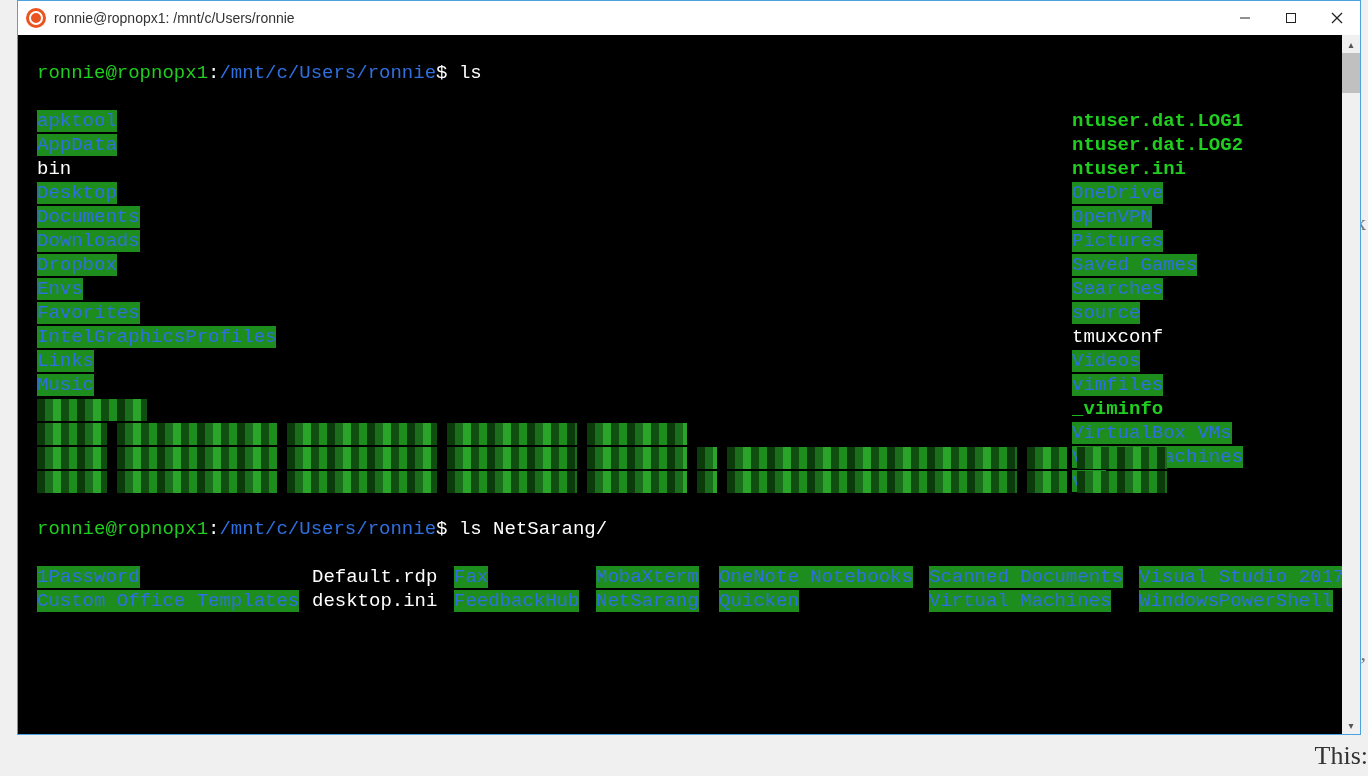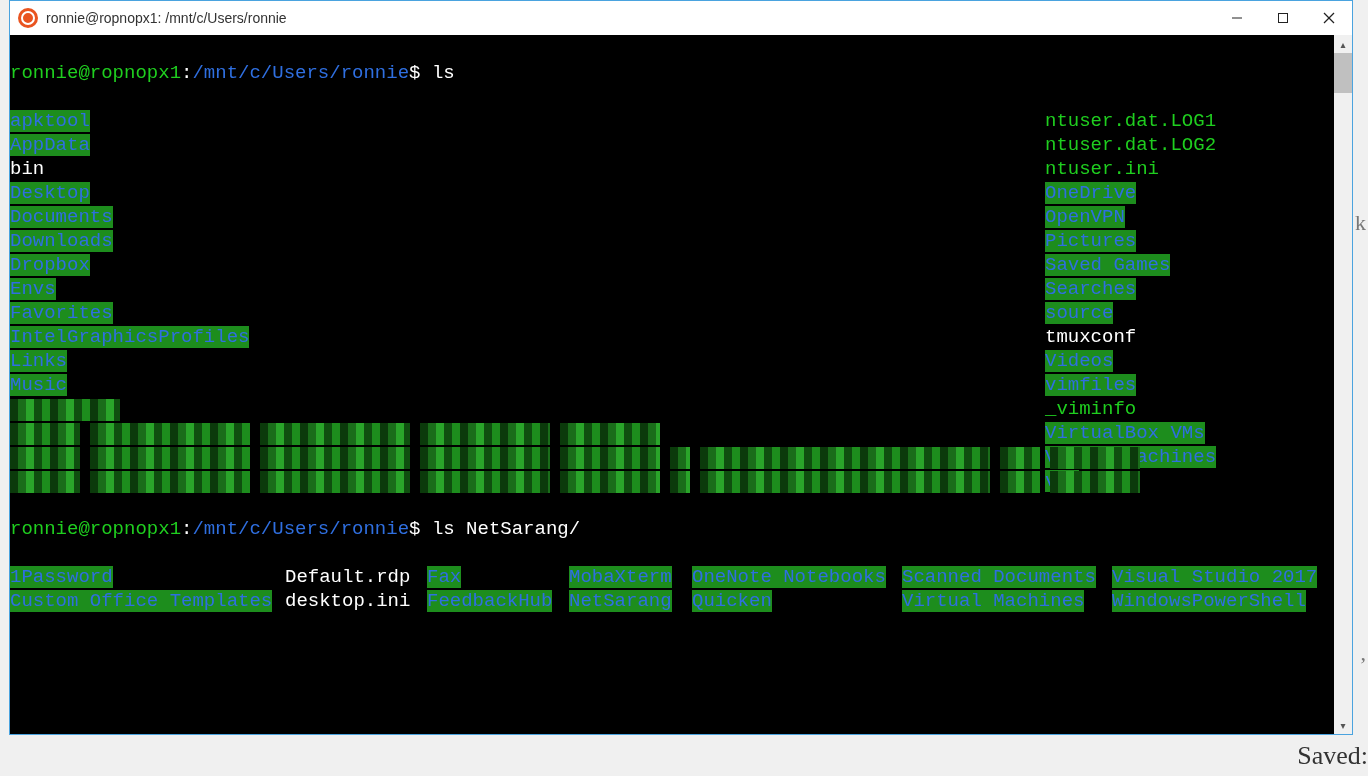--- a/index.html
+++ b/index.html
@@ -7,21 +7,21 @@
     font-family: "Segoe UI", Tahoma, sans-serif;
     background: #f0f0f0;
     width: 1368px;
     height: 776px;
     overflow: hidden;
     position: relative;
   }
   .window {
     position: absolute;
     top: 0;
-    left: 9px;
+    left: 17px;
     width: 1344px;
     height: 735px;
     background: #bef264;
     border: 1px solid #4aa3df;
   }
   .titlebar {
     height: 34px;
     display: flex;
     align-items: center;
     background: #fff;
@@ -82,23 +82,23 @@
     padding: 2px 0 0 0;
     color: #fff;
     overflow: hidden;
     white-space: pre;
   }
   .user { color: #1fce1f; }
   .path { color: #2f6fe0; }
   .dollar { color: #fff; }
   .cmd { color: #fff; }
   .dir { color: #2f6fe0; background: #1d8d1d; }
-  .file { color: #1fce1f; }
+  .file { color: #1fce1f; font-weight: bold; }
   .plain { color: #fff; }
-  .line { display: block; }
+  .line { display: block; margin-left: 19px; }
   .cols { display: flex; }
   .col1 { width: 1035px; }
   .col2 { flex: 1; }
   .scrollbar {
     position: absolute;
     right: 0;
     top: 0;
     bottom: 0;
     width: 18px;
     background: #f0f0f0;
@@ -131,21 +131,21 @@
     position: absolute;
     color: #777;
     font-family: Georgia, serif;
   }
 </style>
 </head>
 <body>
 
 <span class="bg-frag" style="right:2px; top:210px; font-size:22px;">k</span>
 <span class="bg-frag" style="right:2px; top:640px; font-size:22px;">,</span>
-<span class="bg-frag" style="right:0px; bottom:5px; font-size:26px; font-family:Georgia,serif; color:#333;">Saved:</span>
+<span class="bg-frag" style="right:0px; bottom:5px; font-size:26px; font-family:Georgia,serif; color:#333;">This:</span>
 
 <div class="window">
 
   <div class="titlebar">
     <span class="ubuntu-icon"></span>
     <span class="title-text">ronnie@ropnopx1: /mnt/c/Users/ronnie</span>
     <div class="win-controls">
       <div class="win-btn">
         <svg viewBox="0 0 12 12">
             <line x1="1" y1="6" x2="11" y2="6" stroke="#222" stroke-width="1"></line>

